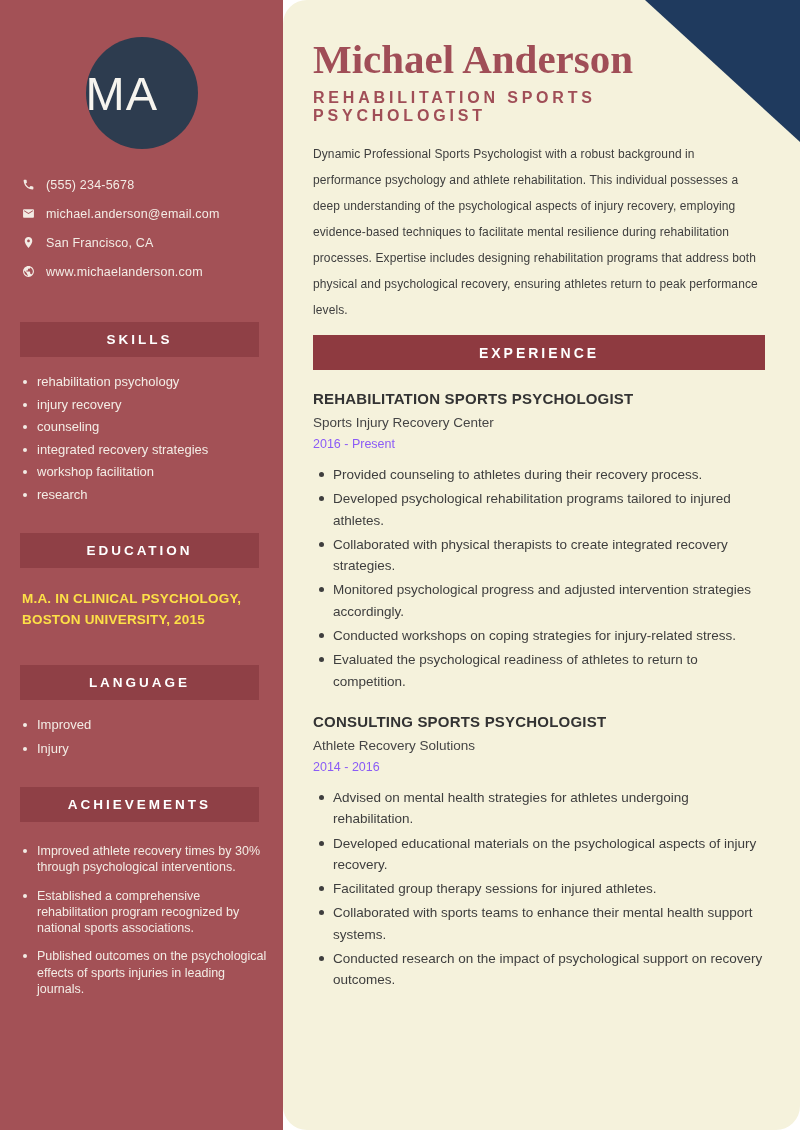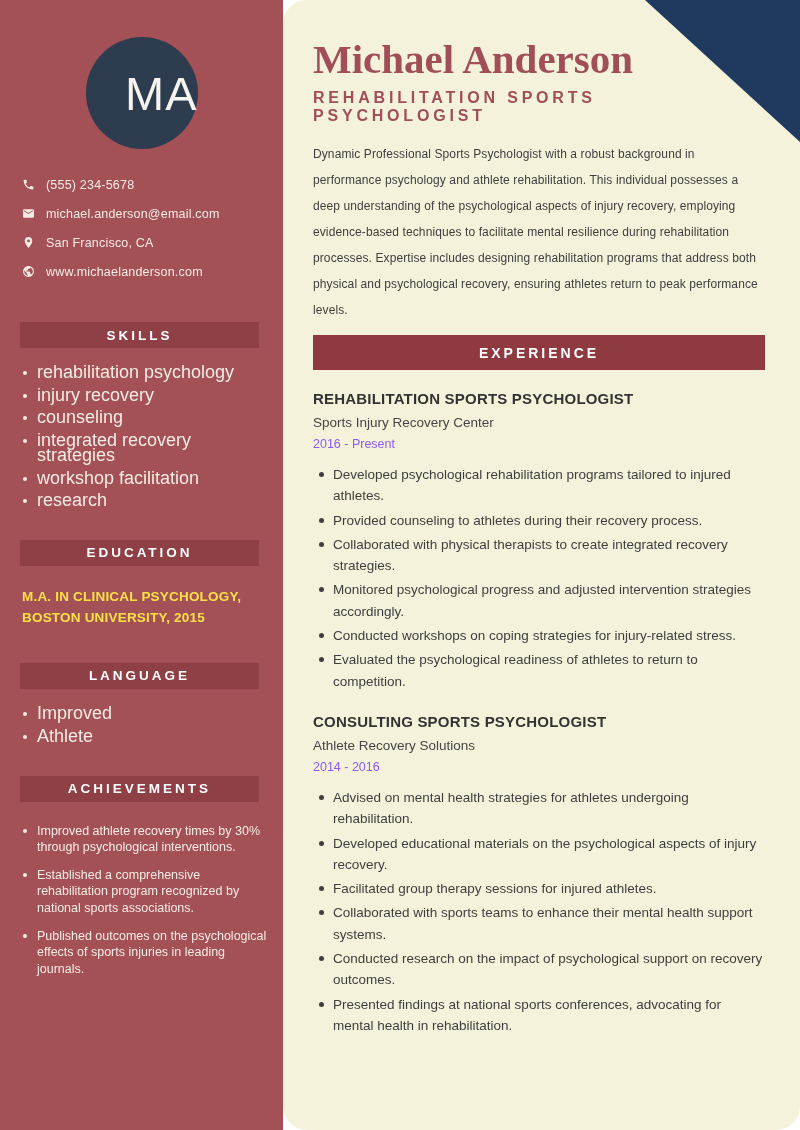--- a/index.html
+++ b/index.html
@@ -14,37 +14,37 @@
     --sidebar-text:#f3ece5;
   }
   *{margin:0;padding:0;box-sizing:border-box;}
   html,body{width:800px;background:#fff;}
   body{font-family:"Liberation Sans",sans-serif;}
   .page{width:800px;height:1130px;display:flex;overflow:hidden;position:relative;}
 
   
   .sidebar{width:283px;flex-shrink:0;background:var(--sidebar-bg);color:var(--sidebar-text);}
   .avatar{width:112px;height:112px;border-radius:50%;background:var(--avatar-bg);
-    margin:37px auto 0 auto;display:flex;align-items:center;justify-content:flex-end;}
+    margin:37px auto 0 auto;display:flex;align-items:center;justify-content:flex-start;}
   .avatar span{color:#f6f4ee;font-size:47px;font-weight:500;letter-spacing:1px;}
   .contact{margin:27px 14px 0 22px;}
   .contact-row{display:flex;align-items:center;margin-bottom:12px;height:17px;}
   .contact-row svg{width:13px;height:13px;flex-shrink:0;fill:#f3ece5;}
   .contact-row .ctext{margin-left:11px;font-size:12.5px;letter-spacing:.2px;}
 
-  .side-bar-title{margin:0 24px 0 20px;height:26px;background:var(--sidebar-bar);
+  .side-bar-title{margin:0 24px 0 20px;height:35px;background:var(--sidebar-bar);
     display:flex;align-items:center;justify-content:center;color:#fff;
     font-size:13.5px;font-weight:bold;letter-spacing:3px;}
   .m-skills{margin-top:42px;}
   .m-education{margin-top:31px;}
   .m-language{margin-top:35px;}
   .m-achievements{margin-top:31px;}
 
   ul.side-list{list-style:none;margin:17px 14px 0 22px;}
-  ul.side-list li{position:relative;padding-left:15px;font-size:18px;margin-bottom:7px;line-height:15.5px;}
+  ul.side-list li{position:relative;padding-left:15px;font-size:13px;margin-bottom:7px;line-height:15.5px;}
   ul.side-list li::before{content:"";position:absolute;left:1px;top:6px;width:4px;height:4px;
     border-radius:50%;background:#f3ece5;}
   ul.lang-list li{margin-bottom:8px;}
   ul.ach-list{margin-top:21px;}
   ul.ach-list li{font-size:12.5px;line-height:16.3px;margin-bottom:12px;}
   ul.ach-list li::before{top:6px;}
   .edu-text{margin:20px 20px 0 22px;font-size:13.5px;font-weight:bold;line-height:21px;
     letter-spacing:.2px;color:#fde047;}
 
   
@@ -117,21 +117,21 @@
       <li>workshop facilitation</li>
       <li>research</li>
     </ul>
 
     <div class="side-bar-title m-education">EDUCATION</div>
     <div class="edu-text">M.A. IN CLINICAL PSYCHOLOGY, BOSTON UNIVERSITY, 2015</div>
 
     <div class="side-bar-title m-language">LANGUAGE</div>
     <ul class="side-list lang-list">
       <li>Improved</li>
-      <li>Athlete</li>
+      <li>Injury</li>
     </ul>
 
     <div class="side-bar-title m-achievements">ACHIEVEMENTS</div>
     <ul class="side-list ach-list">
       <li>Improved athlete recovery times by 30% through psychological interventions.</li>
       <li>Established a comprehensive rehabilitation program recognized by national sports associations.</li>
       <li>Published outcomes on the psychological effects of sports injuries in leading journals.</li>
     </ul>
   </aside>
 
@@ -142,36 +142,35 @@
     <div class="role">REHABILITATION SPORTS PSYCHOLOGIST</div>
     <p class="summary">Dynamic Professional Sports Psychologist with a robust background in performance psychology and athlete rehabilitation. This individual possesses a deep understanding of the psychological aspects of injury recovery, employing evidence-based techniques to facilitate mental resilience during rehabilitation processes. Expertise includes designing rehabilitation programs that address both physical and psychological recovery, ensuring athletes return to peak performance levels.</p>
 
     <div class="exp-bar">EXPERIENCE</div>
 
     <section class="job">
       <div class="job-title">REHABILITATION SPORTS PSYCHOLOGIST</div>
       <div class="job-company">Sports Injury Recovery Center</div>
       <div class="job-dates">2016 - Present</div>
       <ul class="job-list">
+        <li>Provided counseling to athletes during their recovery process.</li>
         <li>Developed psychological rehabilitation programs tailored to injured athletes.</li>
-        <li>Provided counseling to athletes during their recovery process.</li>
         <li>Collaborated with physical therapists to create integrated recovery strategies.</li>
         <li>Monitored psychological progress and adjusted intervention strategies accordingly.</li>
         <li>Conducted workshops on coping strategies for injury-related stress.</li>
         <li>Evaluated the psychological readiness of athletes to return to competition.</li>
       </ul>
     </section>
 
     <section class="job">
       <div class="job-title">CONSULTING SPORTS PSYCHOLOGIST</div>
       <div class="job-company">Athlete Recovery Solutions</div>
       <div class="job-dates">2014 - 2016</div>
       <ul class="job-list">
         <li>Advised on mental health strategies for athletes undergoing rehabilitation.</li>
         <li>Developed educational materials on the psychological aspects of injury recovery.</li>
         <li>Facilitated group therapy sessions for injured athletes.</li>
         <li>Collaborated with sports teams to enhance their mental health support systems.</li>
         <li>Conducted research on the impact of psychological support on recovery outcomes.</li>
-        <li>Presented findings at national sports conferences, advocating for mental health in rehabilitation.</li>
       </ul>
     </section>
   </main>
 </div>
 
 </body></html>

